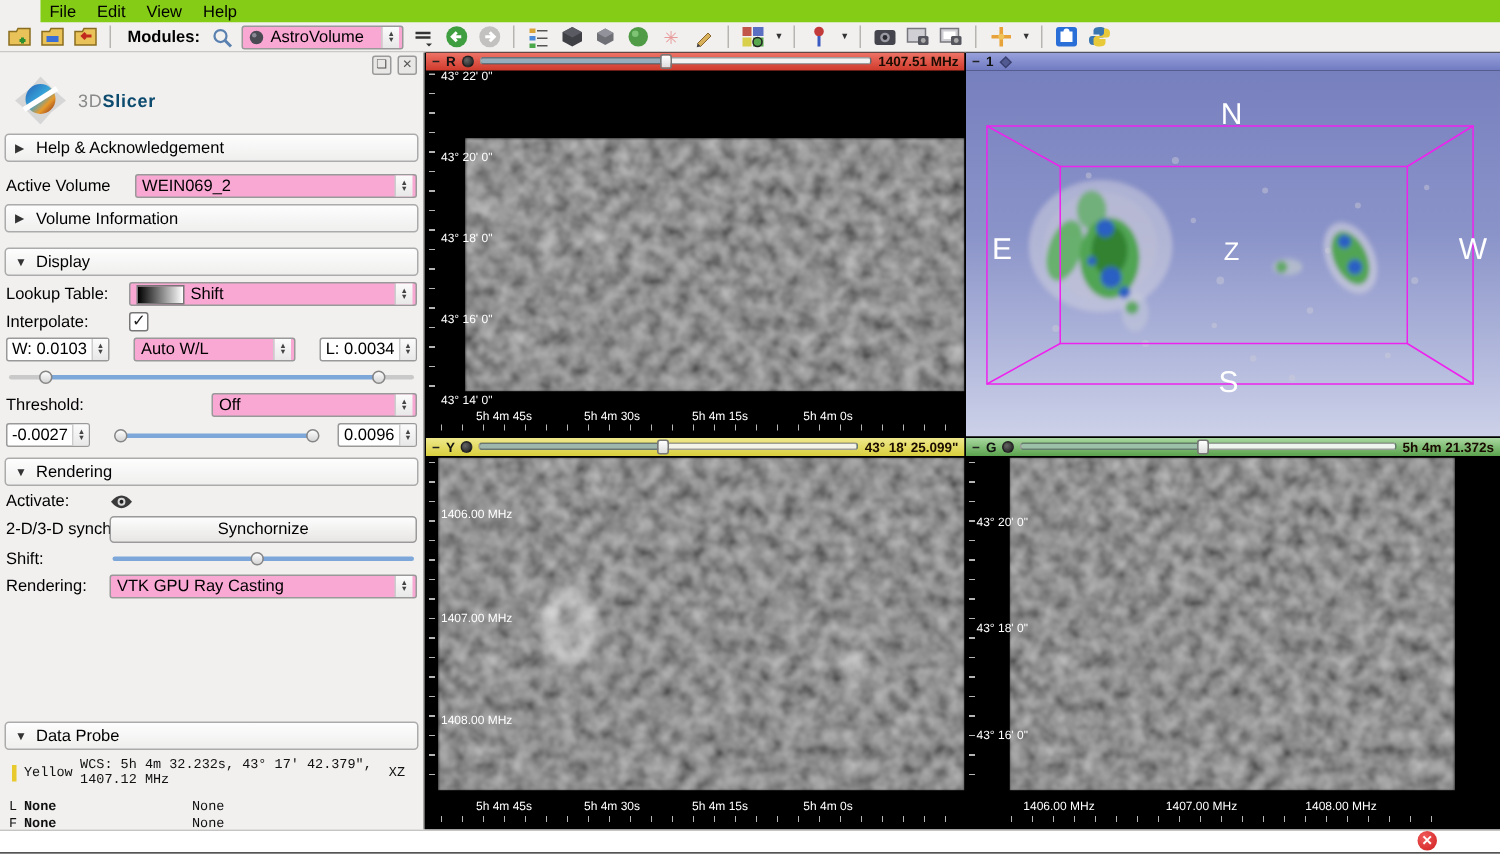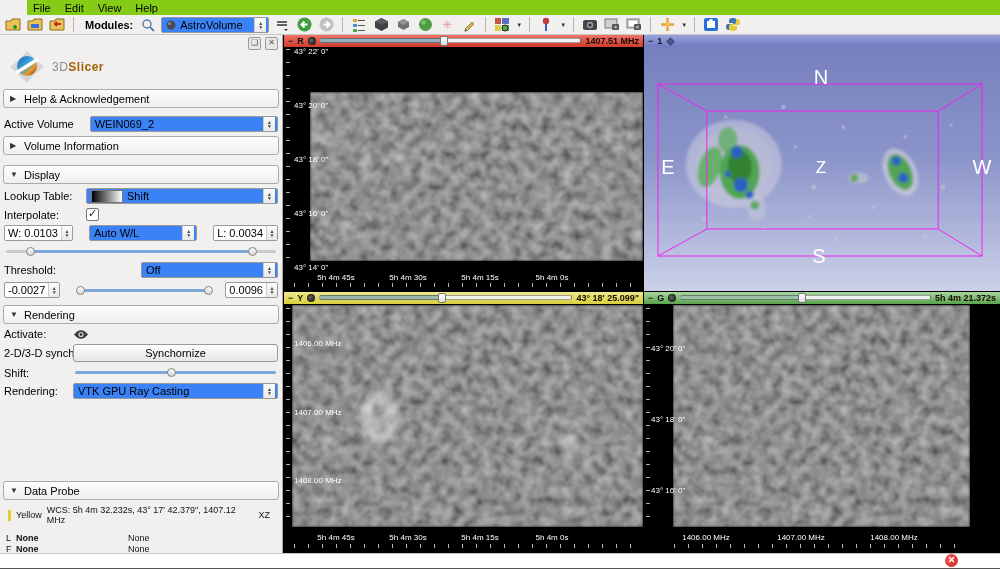--- a/index.html
+++ b/index.html
@@ -8,52 +8,52 @@
 
   
   .menubar{height:15px;display:flex;align-items:center;gap:14px;padding:0 6px;font-size:11px;background:#84cc16;margin-left:27px;}
   .menubar span{cursor:default;}
 
   
   .toolbar{height:19px;display:flex;align-items:center;gap:4px;padding:0 4px;background:#f1f0ef;border-bottom:1px solid #c9c8c6;}
   .tbtn{width:18px;height:17px;display:flex;align-items:center;justify-content:center;border-radius:2px;}
   .tsep{width:1px;height:15px;background:#b7b5b2;margin:0 3px;}
   .tlabel{font-size:11px;margin:0 2px 0 4px;font-weight:bold;}
-  .combo{display:flex;align-items:center;gap:4px;border:1px solid #999;border-radius:2px;background:#3b82f6;height:16px;padding:0 2px 0 4px;font-size:11px;box-sizing:border-box;}
+  .combo{display:flex;align-items:center;gap:4px;border:1px solid #999;border-radius:2px;background:#f9a8d4;height:16px;padding:0 2px 0 4px;font-size:11px;box-sizing:border-box;}
   .combo .arr{margin-left:auto;display:flex;flex-direction:column;align-items:center;justify-content:center;width:11px;height:100%;border-left:1px solid #ccc;background:linear-gradient(#fbfbfb,#e8e8e8);font-size:5px;line-height:4px;color:#444;}
   .caret{font-size:6px;color:#333;margin-left:1px;}
 
   
   .panel{position:absolute;left:0;top:35px;width:283px;bottom:14px;background:#f1f0ef;border-right:1px solid #a8a7a5;box-sizing:border-box;font-size:11px;overflow:hidden;}
   .dockbtns{position:absolute;top:2px;right:4px;display:flex;gap:4px;}
   .dockbtn{width:11px;height:11px;border:1px solid #9a9a9a;background:#e8e7e5;border-radius:2px;font-size:8px;line-height:9px;text-align:center;color:#555;}
   .logo{display:flex;align-items:center;gap:8px;margin:16px 0 6px 10px;}
   .logotext{font-size:12px;letter-spacing:.5px;}
   .logotext .g3d{color:#8a8a8a;}
-  .logotext .sl{color:#a16207;font-weight:bold;}
+  .logotext .sl{color:#0c4a6e;font-weight:bold;}
   .sect{display:flex;align-items:center;gap:6px;border:1px solid #ababab;border-radius:3px;background:linear-gradient(#fdfdfd,#efefee);margin:3px 3px;padding:2px 6px;height:13px;}
   .sect .tri{font-size:8px;color:#333;width:8px;}
   .row{display:flex;align-items:center;gap:16px;margin:4px 4px;}
   .lblA{white-space:nowrap;}
   .lbl55{width:53px;white-space:nowrap;flex:none;}
   .spin{display:flex;align-items:center;border:1px solid #999;border-radius:2px;background:#fff;height:16px;box-sizing:border-box;}
   .spin .val{padding:0 3px;white-space:nowrap;}
   .spin .arr{display:flex;flex-direction:column;align-items:center;justify-content:center;width:10px;height:100%;border-left:1px solid #ccc;background:linear-gradient(#fbfbfb,#e8e8e8);font-size:5px;line-height:4px;color:#444;}
   .swatch{width:30px;height:11px;background:linear-gradient(to right,#000,#fff);border:1px solid #777;flex:none;}
   .cb{width:11px;height:11px;border:1px solid #777;border-radius:2px;background:#fff;flex:none;position:relative;}
   .cb.checked:after{content:"✓";position:absolute;left:1px;top:-2px;font-size:11px;color:#222;}
   .slider{position:relative;height:13px;flex:1;}
   .groove{position:absolute;left:2px;right:2px;top:5px;height:3px;border-radius:2px;background:#7da7d9;}
   .handle{position:absolute;top:2px;width:9px;height:9px;border-radius:50%;border:1px solid #858585;background:linear-gradient(#fdfdfd,#d5d5d5);box-sizing:border-box;}
   .btn{display:flex;align-items:center;justify-content:center;gap:4px;border:1px solid #9a9a9a;border-radius:3px;background:linear-gradient(#fdfdfd,#e7e6e4);height:18px;font-size:11px;padding:0 8px;box-sizing:border-box;}
   .eyeicon{width:16px;height:11px;}
   .circleicon{width:10px;height:10px;border:1.5px solid #666;border-radius:50%;box-sizing:border-box;}
 
   
-  .probe{font-family:Liberation Sans, sans-serif;font-size:9px;margin:4px 6px;color:#111;}
+  .probe{font-family:Liberation Mono, monospace;font-size:9px;margin:4px 6px;color:#111;}
   .probe .line1{display:flex;align-items:center;gap:5px;margin:4px 0 8px 2px;}
   .ybar{width:3px;height:11px;background:#e8c92e;flex:none;}
   .probe .rows{display:grid;grid-template-columns:10px 112px auto;row-gap:1px;}
   .probe b{font-weight:bold;}
 
   
   .views{position:absolute;left:283px;top:35px;right:0;bottom:14px;background:#000;}
   .vp{position:absolute;overflow:hidden;background:#000;}
   .vp-red{left:1px;top:0;width:359px;height:256px;}
   .vp-3d{left:361px;top:0;right:0;height:256px;}

